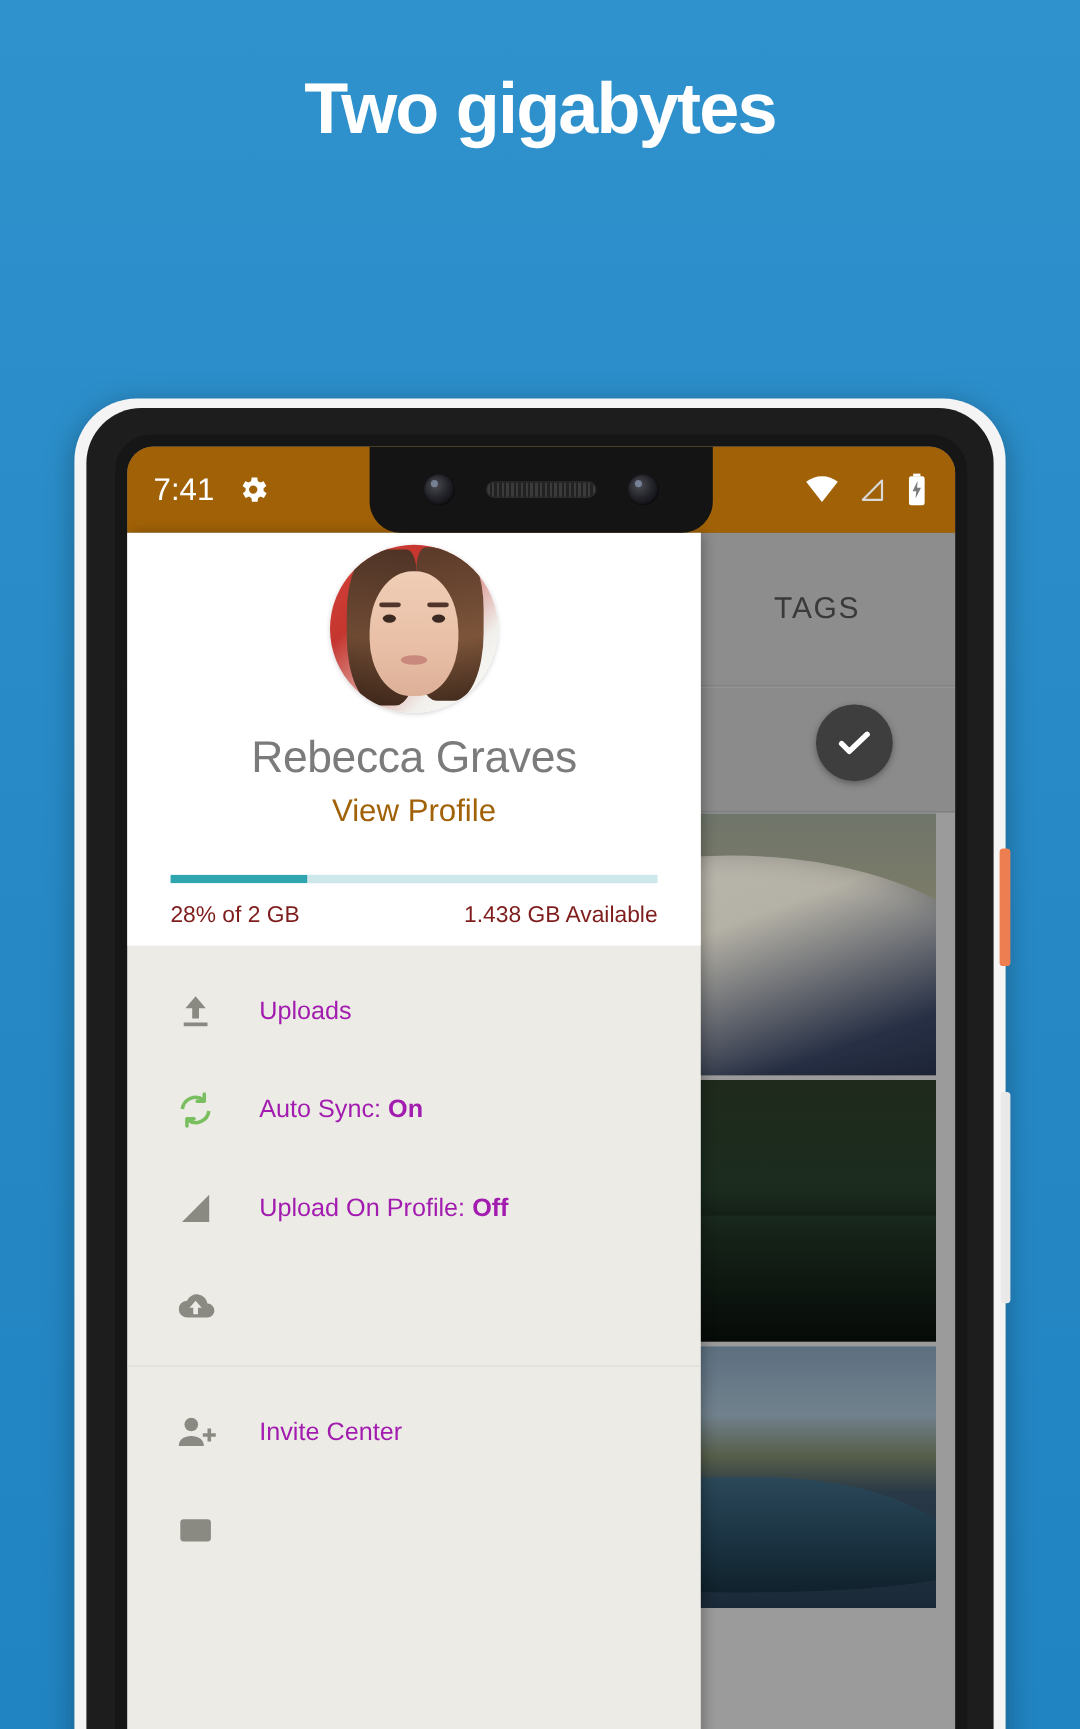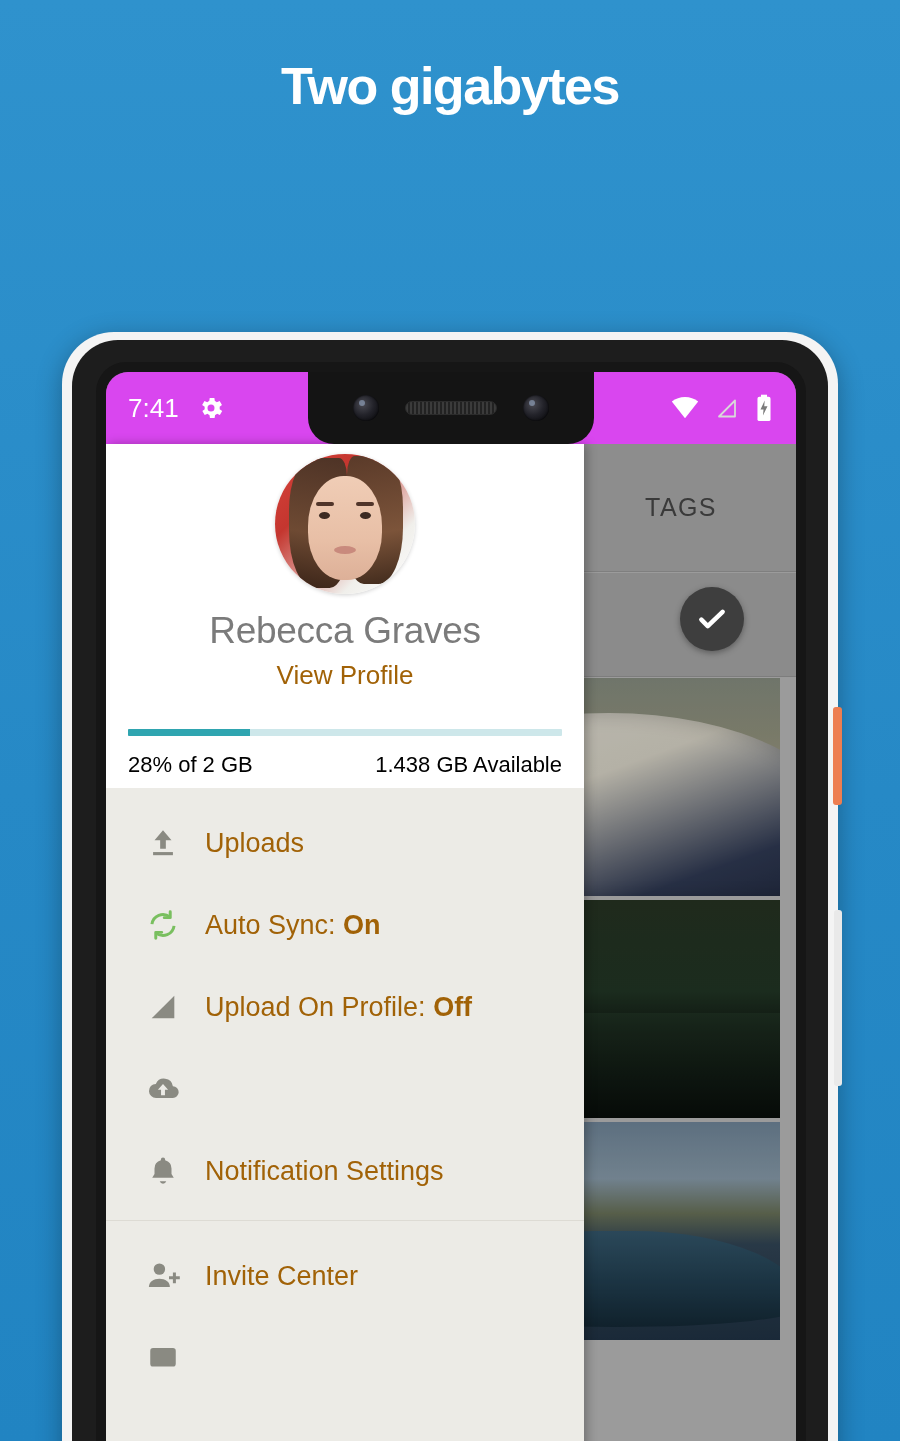--- a/index.html
+++ b/index.html
@@ -14,21 +14,21 @@
   .promo-bg {
     position:absolute; inset:0;
     background:linear-gradient(180deg,#2f92cd 0%, #2689c6 55%, #2184c2 100%);
   }
 
   .headline {
     position:absolute; top:62px; left:0; width:900px;
     text-align:center;
     color:#ffffff;
     font-weight:bold;
-    font-size:52px;
+    font-size:60px;
     line-height:0.96;
     letter-spacing:-1.5px;
   }
   .headline .ln { display:block; }
   .headline .ln2 { margin-top:8px; }
 
   
   .phone {
     position:absolute;
     left:62px; top:332px;
@@ -96,21 +96,21 @@
   }
   .speaker {
     width:92px; height:14px; border-radius:8px;
     background:repeating-linear-gradient(90deg,#3b3b3b 0 2px,#222 2px 4px);
     border:1px solid #2c2c2c;
   }
 
   
   .statusbar {
     position:absolute; top:0; left:0; width:100%; height:72px;
-    background:#d946ef;
+    background:#a16207;
     display:flex; align-items:center;
     padding:0 22px;
     z-index:10;
     color:#ffffff;
   }
   .sb-left { display:flex; align-items:center; gap:18px; font-size:26px; font-weight:500; }
   .sb-right { margin-left:auto; display:flex; align-items:center; gap:14px; }
   .sb-icon svg { display:block; }
 
   
@@ -186,21 +186,21 @@
   .drawer {
     position:absolute; top:72px; left:0;
     width:478px; bottom:0;
     background:#ecebe6;
     box-shadow:3px 0 10px rgba(0,0,0,.28);
     z-index:11;
     overflow:hidden;
   }
   .drawer-header {
     background:#ffffff;
-    padding:10px 20px 0;
+    padding:10px 34px 0;
     height:344px;
     position:relative;
   }
   .avatar {
     width:140px;height:140px;border-radius:50%;
     margin:0 auto;
     position:relative; overflow:hidden;
     background:linear-gradient(135deg,#d8423a 0%, #c4362f 30%, #f0efeb 74%, #ffffff 100%);
     box-shadow:0 1px 4px rgba(0,0,0,.18);
   }
@@ -245,36 +245,36 @@
     text-align:center; color:#a16207;
     font-size:26px; margin-top:8px;
   }
   .progress-wrap { margin-top:38px; padding:0 2px; }
   .progress-track {
     height:7px; background:#cde7ea; border-radius:1px; overflow:hidden;
   }
   .progress-fill { height:100%; background:#2fa5b0; }
   .storage-row {
     display:flex; justify-content:space-between;
-    margin-top:16px; color:#000000; font-size:22px;align-items:center;
+    margin-top:16px; color:#7f1d1d; font-size:19px;align-items:center;
   }
 
   .menu-section { padding:14px 0 0; }
   .menu-section + .menu-section { border-top:1px solid #dddbd4; margin-top:8px; }
   .menu-item {
     display:flex; align-items:center;
     height:82px; padding:0 0 0 26px;
   }
   .menu-icon {
     width:62px; min-width:62px;
     display:flex; align-items:center; justify-content:center;
     color:#8a8a82;
   }
   .menu-label {
-    font-size:27px; color:#a16207; margin-left:11px;
+    font-size:21px; color:#a21caf; margin-left:22px;
     white-space:nowrap;
   }
   .menu-label b { font-weight:bold; }
   .icon-green { color:#79bf5f; }
 </style>
 </head>
 <body>
 
 <div class="promo-bg"></div>
 
@@ -369,29 +369,20 @@
 
             <div class="menu-item">
               <span class="menu-icon">
                 <svg width="36" height="36" viewBox="0 0 24 24" fill="currentColor" aria-hidden="true">
                   <path d="M18.6 10.2a6 6 0 0 0-11.4-1.6A4.5 4.5 0 0 0 7.5 18h11a3.9 3.9 0 0 0 .1-7.8z"></path>
                   <path d="M12 8.6l3.4 3.9h-2.1v3.6h-2.6v-3.6H8.6L12 8.6z" fill="#ecebe6"></path>
                 </svg>
               </span>
             </div>
 
-            <div class="menu-item">
-              <span class="menu-icon">
-                <svg width="34" height="34" viewBox="0 0 24 24" fill="currentColor" aria-hidden="true">
-                  <path d="M12 2.4a1.5 1.5 0 0 1 1.5 1.5v.5a6 6 0 0 1 4.5 5.8v4l1.6 2.6H4.4L6 14.2v-4a6 6 0 0 1 4.5-5.8v-.5A1.5 1.5 0 0 1 12 2.4z"></path>
-                  <path d="M9.7 19.2a2.4 2.4 0 0 0 4.6 0z"></path>
-                </svg>
-              </span>
-              <span class="menu-label"><span>Notification Settings</span></span>
-            </div>
           </div>
 
           <div class="menu-section">
             <div class="menu-item">
               <span class="menu-icon">
                 <svg width="36" height="36" viewBox="0 0 24 24" fill="currentColor" aria-hidden="true">
                   <circle cx="9.6" cy="7.4" r="3.8"></circle>
                   <path d="M2.6 19.4c0-3.6 3.1-5.6 7-5.6s7 2 7 5.6z"></path>
                   <path d="M18.6 9.6h2v2.6h2.6v2h-2.6v2.6h-2v-2.6H16v-2h2.6z"></path>
                 </svg>

